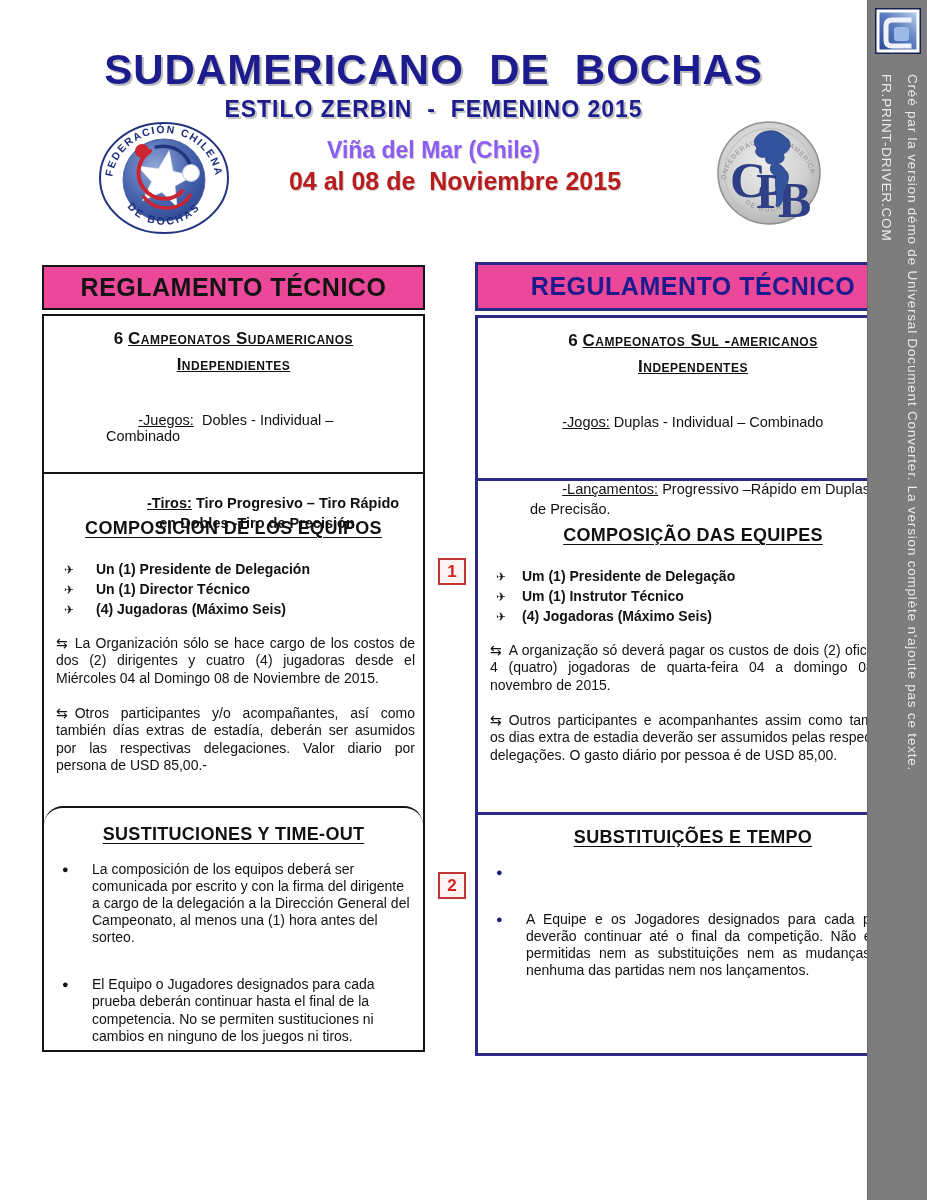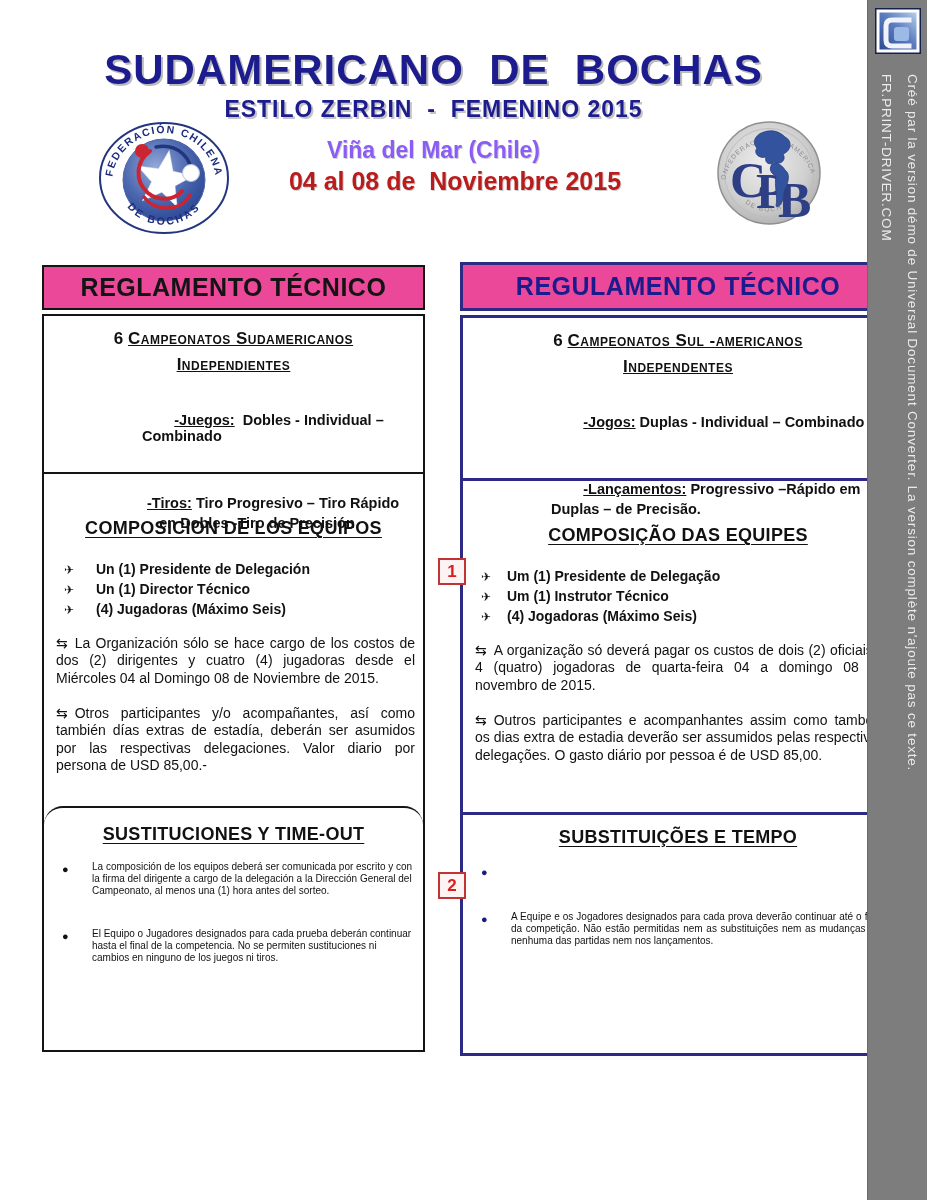--- a/index.html
+++ b/index.html
@@ -24,21 +24,21 @@
   }
   .venue { margin-top: 14px; font-size: 23px; font-weight: bold; color: #8b5cf6; text-shadow: 1px 1px 0 #cfcfcf; }
   .dates { margin-top: 3px; font-size: 25px; font-weight: bold; color: #b91c1c; white-space: pre; text-shadow: 1px 1px 0 #cfcfcf; margin-left: 43px; }
 
   .logo-left  { position: absolute; left: 98px;  top: 121px; width: 132px; height: 114px; }
   .logo-right { position: absolute; left: 716px; top: 120px; width: 106px; height: 106px; }
 
   
   .col { position: absolute; }
   .col-left  { left: 42px;  top: 265px; width: 383px; }
-  .col-right { left: 460px; top: 262px; width: 436px; }
+  .col-right { left: 475px; top: 262px; width: 436px; }
 
   .col-hdr {
     background: #ec4899; text-align: center; font-weight: bold;
     letter-spacing: 0.5px;
   }
   .col-left .col-hdr  { border: 2px solid #141414; height: 45px; line-height: 41px; font-size: 25px; color: #141414; }
   .col-right .col-hdr { border: 3px solid #2b2b85; height: 49px; line-height: 43px; font-size: 25px; color: #1b1b8e; }
 
   .col-body { margin-top: 4px; background: #fff; }
   .col-left  .col-body { border: 2px solid #141414; }
@@ -51,21 +51,21 @@
   .col-left  .sec2 { height: 334px; }
   .col-left  .sec3 { height: 244px; border-radius: 19px; }
   .col-right .sec1 { height: 150px; }
   .col-right .sec2 { height: 334px; }
   .col-right .sec3 { height: 241px; }
 
   
   .caps-heading { margin-top: 10px; text-align: center; font-size: 17px; font-weight: bold; line-height: 1.55; }
   .sc { font-variant: small-caps; letter-spacing: 0.5px; }
   .u  { text-decoration: underline; }
-  .label-line { margin-top: 17px; padding-left: 62px; font-size: 14.5px; font-weight: bold; white-space: pre-wrap; margin-left: 36px; }
+  .label-line { margin-top: 17px; padding-left: 62px; font-size: 14.5px; font-weight: normal; white-space: pre-wrap; }
   .col-right .label-line { padding-left: 52px; }
   .wrap-left  { padding-right: 14px; }
   .tiros-block {
     margin: 15px 0 0 62px; width: 302px; text-align: center;
     font-size: 14.5px; font-weight: bold; white-space: pre-wrap; line-height: 1.35;
   }
 
   
   .sec-heading {
     text-align: center; font-size: 18px; font-weight: bold; letter-spacing: 0.3px;
@@ -86,21 +86,21 @@
   }
   .swap-glyph { font-family: "DejaVu Sans", sans-serif; font-size: 14px; margin-right: 7px; }
 
   
   .col-left  .sec3 .sec-heading { margin-top: 16px; }
   .col-right .sec3 .sec-heading { margin-top: 12px; }
   .dot-list { margin-top: 16px; }
   .dot-item { display: flex; align-items: flex-start; padding: 0 10px 0 18px; margin-bottom: 30px; }
   .dot-glyph { flex: 0 0 30px; width: 30px; font-size: 11px; line-height: 17px; }
   .col-right .dot-glyph { color: #1a1a80; }
-  .dot-text { font-size: 10px; line-height: 1.22; }
+  .dot-text { font-size: 14px; line-height: 1.22; }
   .dot-text.just { text-align: justify; }
 
   
   .marker {
     position: absolute; width: 28px; border: 2px solid #c23434; background: #fdf3f3;
     color: #d42020; font-size: 17px; font-weight: bold; text-align: center;
   }
   .marker-1 { left: 438px; top: 558px; height: 27px; line-height: 23px; }
   .marker-2 { left: 438px; top: 872px; height: 27px; line-height: 23px; }
 

